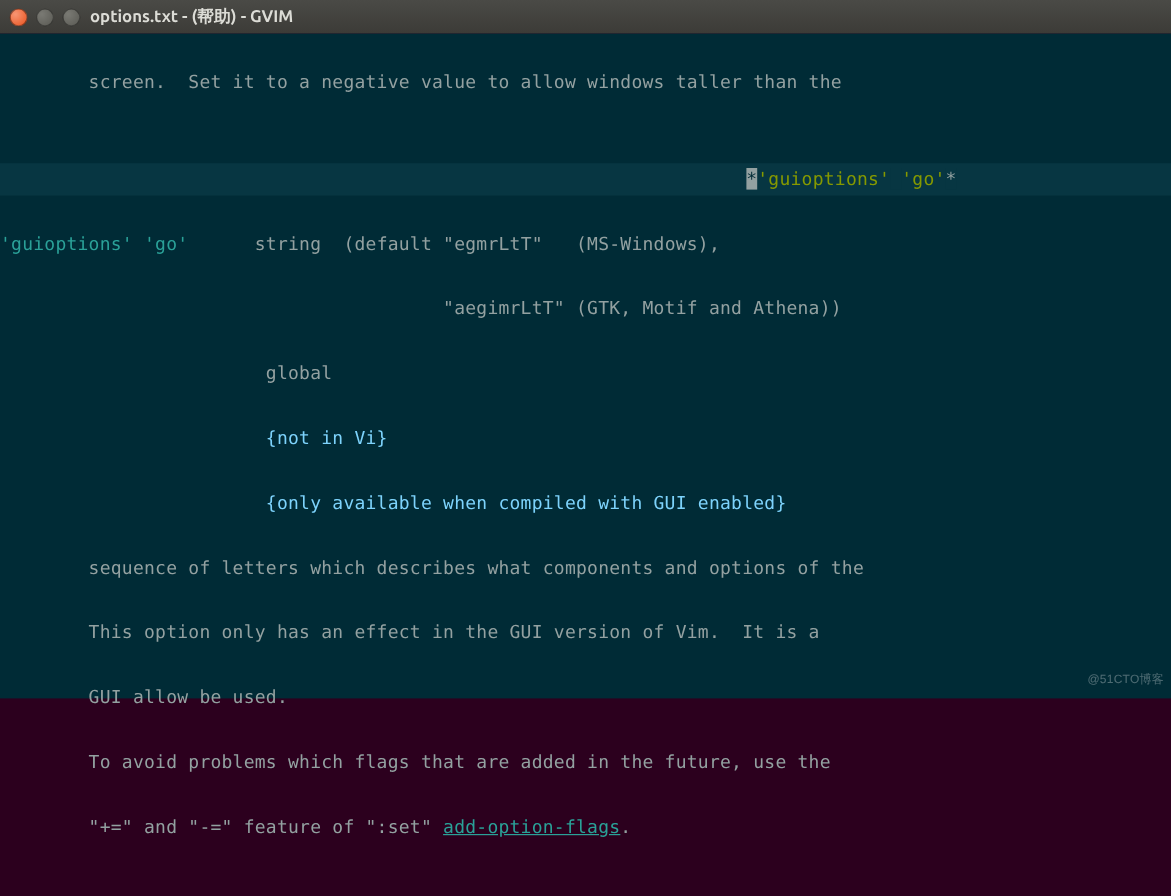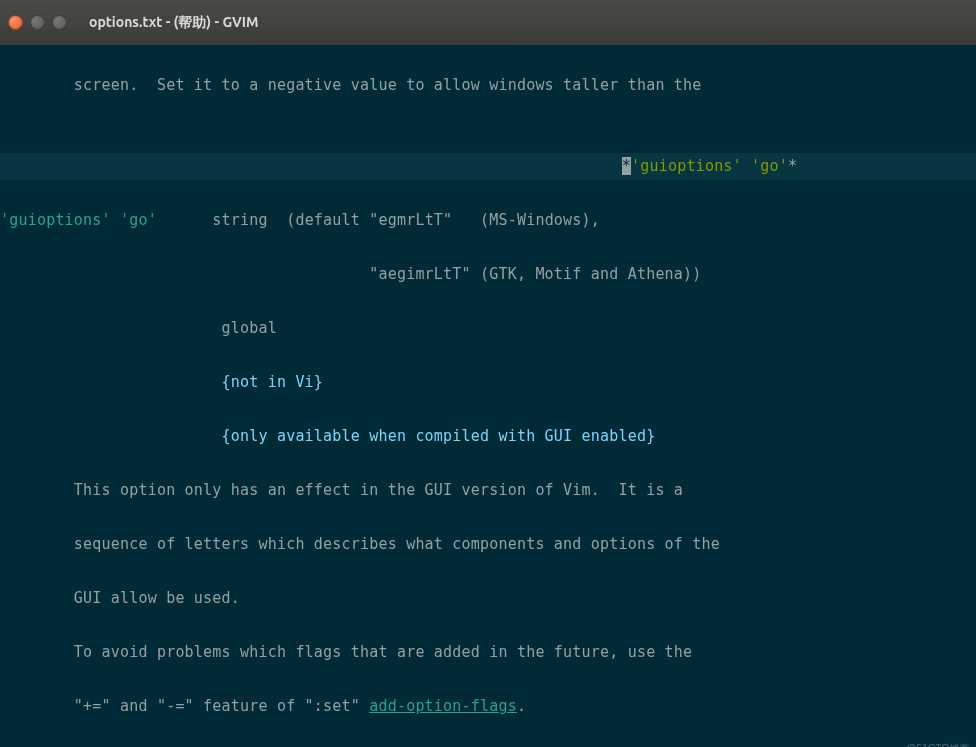--- a/index.html
+++ b/index.html
@@ -6,42 +6,42 @@
   body {
     width: 976px;
     height: 747px;
     background: #2c001e;
     font-family: "DejaVu Sans Mono", "Liberation Mono", monospace;
     font-size: 15px;
     overflow: hidden;
     position: relative;
   }
   .titlebar {
-    height: 45px;
+    height: 28px;
     background: linear-gradient(#4a4a46, #3c3b37);
     display: flex;
     align-items: center;
     padding: 0 8px;
-    gap: 22px;
+    gap: 8px;
   }
   .win-btns { display: flex; gap: 7px; align-items: center;}
   .win-btn {
     width: 15px; height: 15px; border-radius: 50%;
     display: inline-block;
     border: 1px solid rgba(0,0,0,.4);
   }
   .wb-close { background: radial-gradient(circle at 30% 30%, #f79674, #e95420); }
   .wb-min   { background: radial-gradient(circle at 30% 30%, #7a7a74, #5a5a54); }
   .wb-max   { background: radial-gradient(circle at 30% 30%, #7a7a74, #5a5a54); }
   .title-text { color:#dcdcd6; font-family: Ubuntu, sans-serif; font-size:14px; font-weight:bold;}
   .vim-area {
     background: #002b36;
     color:#93a1a1;
     line-height: 27px;
-    height: 719px;
+    height: 554px;
     position: relative;
     letter-spacing: 0.2px;
   }
   .pane { white-space: pre; }
   .teal { color:#2aa198; }
   .red  { color:#7dd3fc; }
   .link { color:#2aa198; text-decoration: underline; }
   .tag-right { color:#859900; }
   .cursor-line { background:#073642;text-align:center; }
   .cursor-ch { background:#93a1a1; color:#002b36; }
@@ -67,22 +67,22 @@
 
   <div class="pane">
 <div>        screen.  Set it to a negative value to allow windows taller than the</div>
 <div></div>
 <div class="cursor-line"><span>                                                </span><span class="cursor-ch">*</span><span class="tag-right">'guioptions'</span><span class="cursor-line"> </span><span class="tag-right">'go'</span><span class="cursor-line">*</span></div>
 <div><span class="teal">'guioptions'</span><span class="teal"> 'go'</span><span>      string  (default "egmrLtT"   (MS-Windows),</span></div>
 <div>                                        "aegimrLtT" (GTK, Motif and Athena))</div>
 <div>                        global</div>
 <div class="red">                        {not in Vi}</div>
 <div class="red">                        {only available when compiled with GUI enabled}</div>
+<div>        sequence of letters which describes what components and options of the</div>
 <div>        This option only has an effect in the GUI version of Vim.  It is a</div>
-<div>        sequence of letters which describes what components and options of the</div>
 <div>        GUI allow be used.</div>
 <div>        To avoid problems which flags that are added in the future, use the</div>
 <div><span>        "+=" and "-=" feature of ":set" </span><span class="link">add-option-flags</span><span>.</span></div>
 <div></div>
 
 
 
 
 
   </div>

